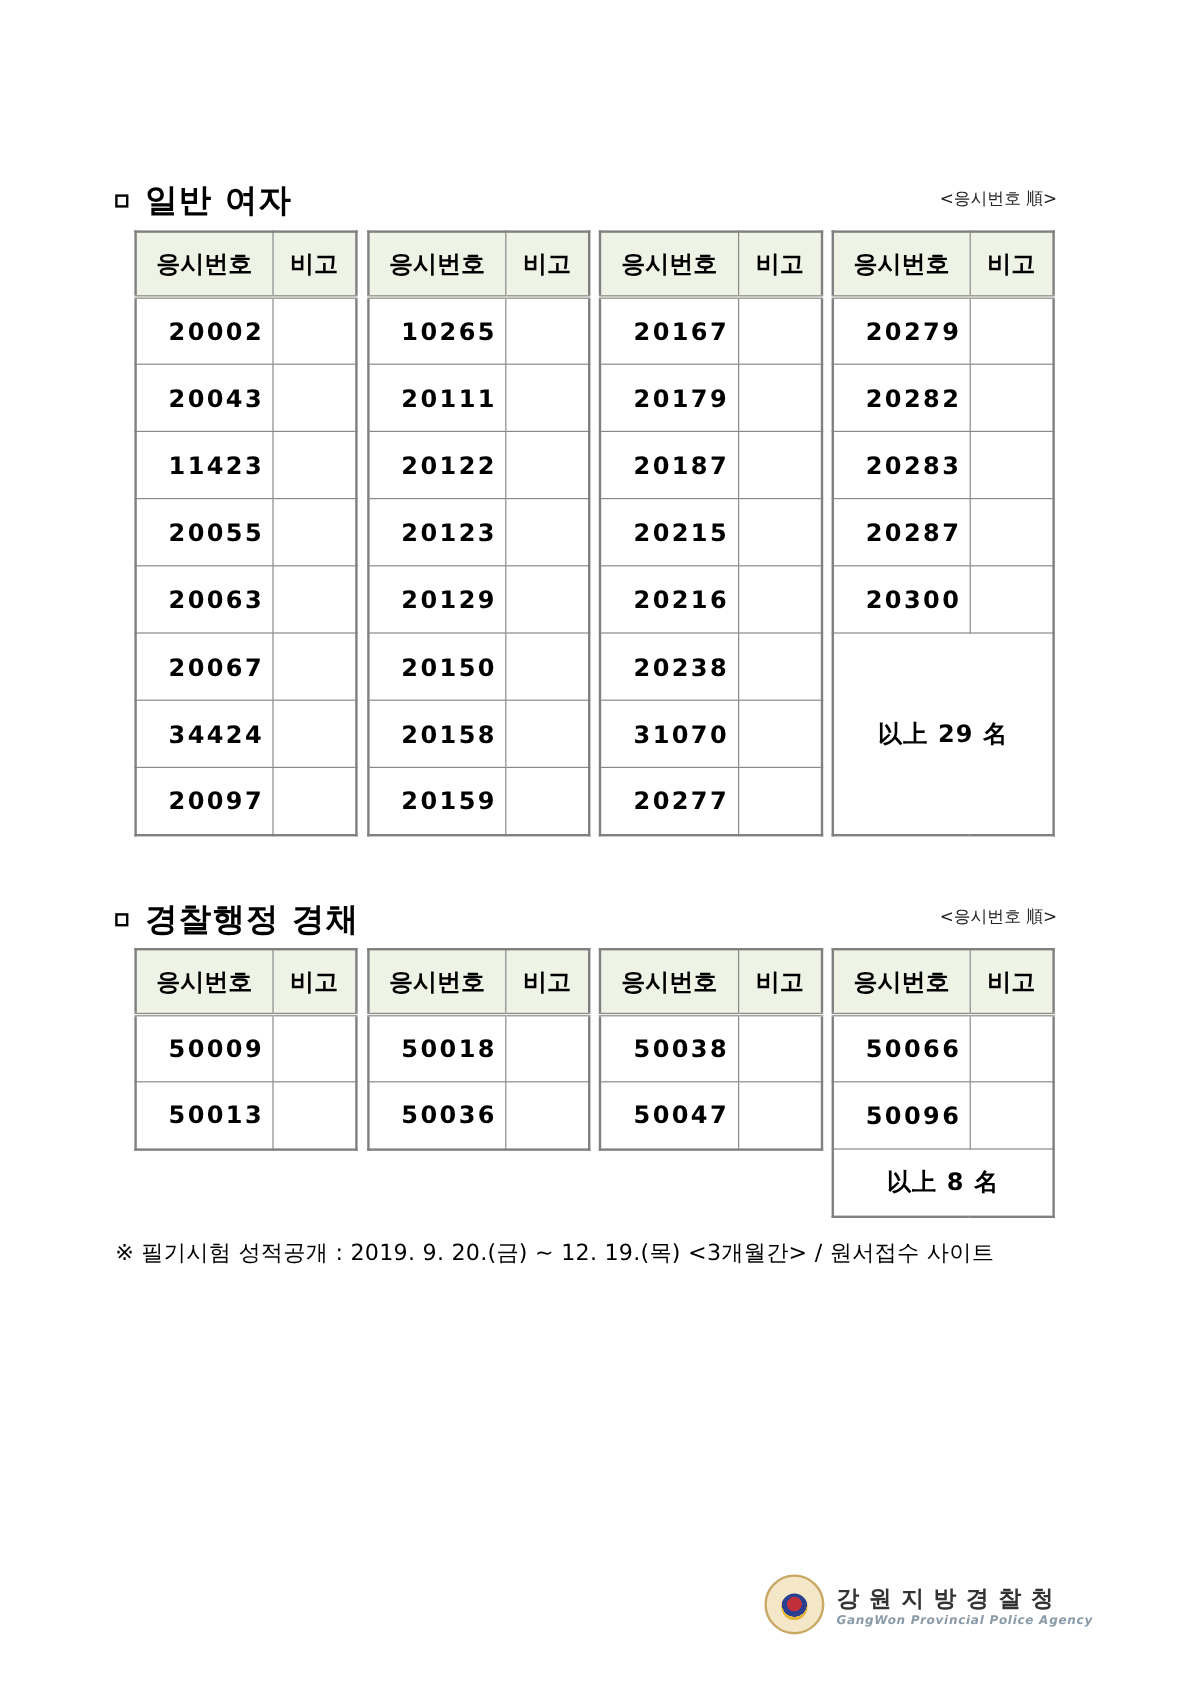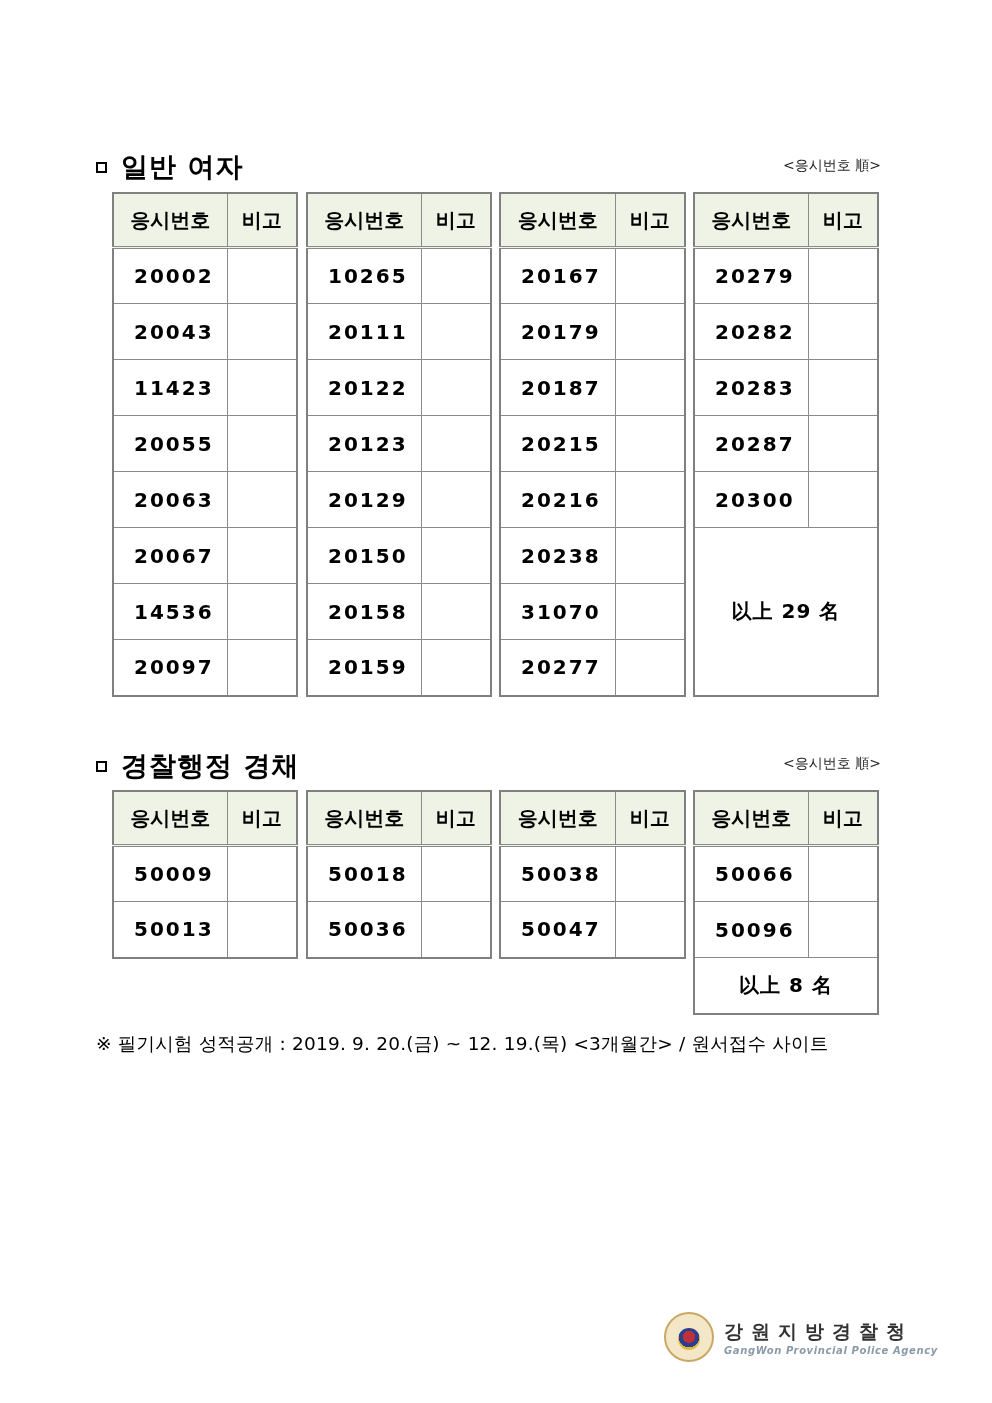--- a/index.html
+++ b/index.html
@@ -4,24 +4,24 @@
 <style>
   html, body { margin:0; padding:0; background:#ffffff; }
   body { width:992px; height:1403px; position:relative; overflow:hidden;
          font-family:"DejaVu Sans","Liberation Sans",sans-serif; color:#000; }
   .section-title { position:absolute; left:96px; font-size:27px; font-weight:bold; letter-spacing:1px; display:flex; align-items:center; }
   .section-title .box { width:11px; height:11px; border:2px solid #000; margin-right:14px; box-sizing:border-box; }
   .sort-note { position:absolute; right:111px; font-size:14px; color:#222; }
   table.grid { position:absolute; border-collapse:collapse; border:2px solid #808080; table-layout:fixed; background:#fff; }
   table.grid td, table.grid th { border:1px solid #8a8a8a; padding:0; font-size:20px; }
   table.grid th { background:#eef3e5; font-weight:bold; height:52px; text-align:center; border-bottom:3px double #8a8a8a; }
-  table.grid td.num { text-align:left; padding-left:20px; font-weight:bold; letter-spacing:2px; font-family:"DejaVu Sans",sans-serif; }
+  table.grid td.num { text-align:center; padding-left:20px; font-weight:bold; letter-spacing:2px; font-family:"DejaVu Sans",sans-serif; }
   table.grid td.summary { text-align:center; font-weight:bold; font-size:20px; letter-spacing:1px; }
   .footnote { position:absolute; left:96px; top:1031px; font-size:18.5px; font-weight:normal; white-space:nowrap; letter-spacing:0.2px; }
-  .logo { position:absolute; left:664px; top:1312px; display:flex; align-items:center;justify-content:flex-end; }
+  .logo { position:absolute; left:637px; top:1312px; display:flex; align-items:center;justify-content:flex-end; }
   .emblem { width:50px; height:50px; border-radius:50%; background:#f4e7c8; border:2px solid #c9a866; position:relative; box-sizing:border-box; }
   .emblem .inner { position:absolute; left:12px; top:14px; width:22px; height:22px; border-radius:50%; background:radial-gradient(circle at 50% 40%, #c0303a 0 35%, #2a3f8f 36% 60%, #e1b63a 61%); }
   .logo-text { margin-left:10px; }
   .logo-kr { font-size:19px; font-weight:bold; letter-spacing:8px; color:#333; }
   .logo-en { font-size:10px; font-style:italic; font-weight:bold; color:#8a9aa8; letter-spacing:0.6px; }
 </style>
 </head>
 <body>
 
 <div class="section-title" style="top:149px;">
@@ -58,21 +58,21 @@
       </tr>
   <tr style="height:56px">
         <td class="num">20063</td>
         <td></td>
       </tr>
   <tr style="height:56px">
         <td class="num">20067</td>
         <td></td>
       </tr>
   <tr style="height:56px">
-        <td class="num">14536</td>
+        <td class="num">34424</td>
         <td></td>
       </tr>
   <tr style="height:56px">
         <td class="num">20097</td>
         <td></td>
       </tr>
 </tbody>
   </table>
 
 <table class="grid" style="left:306px; top:192px; width:186px;">

